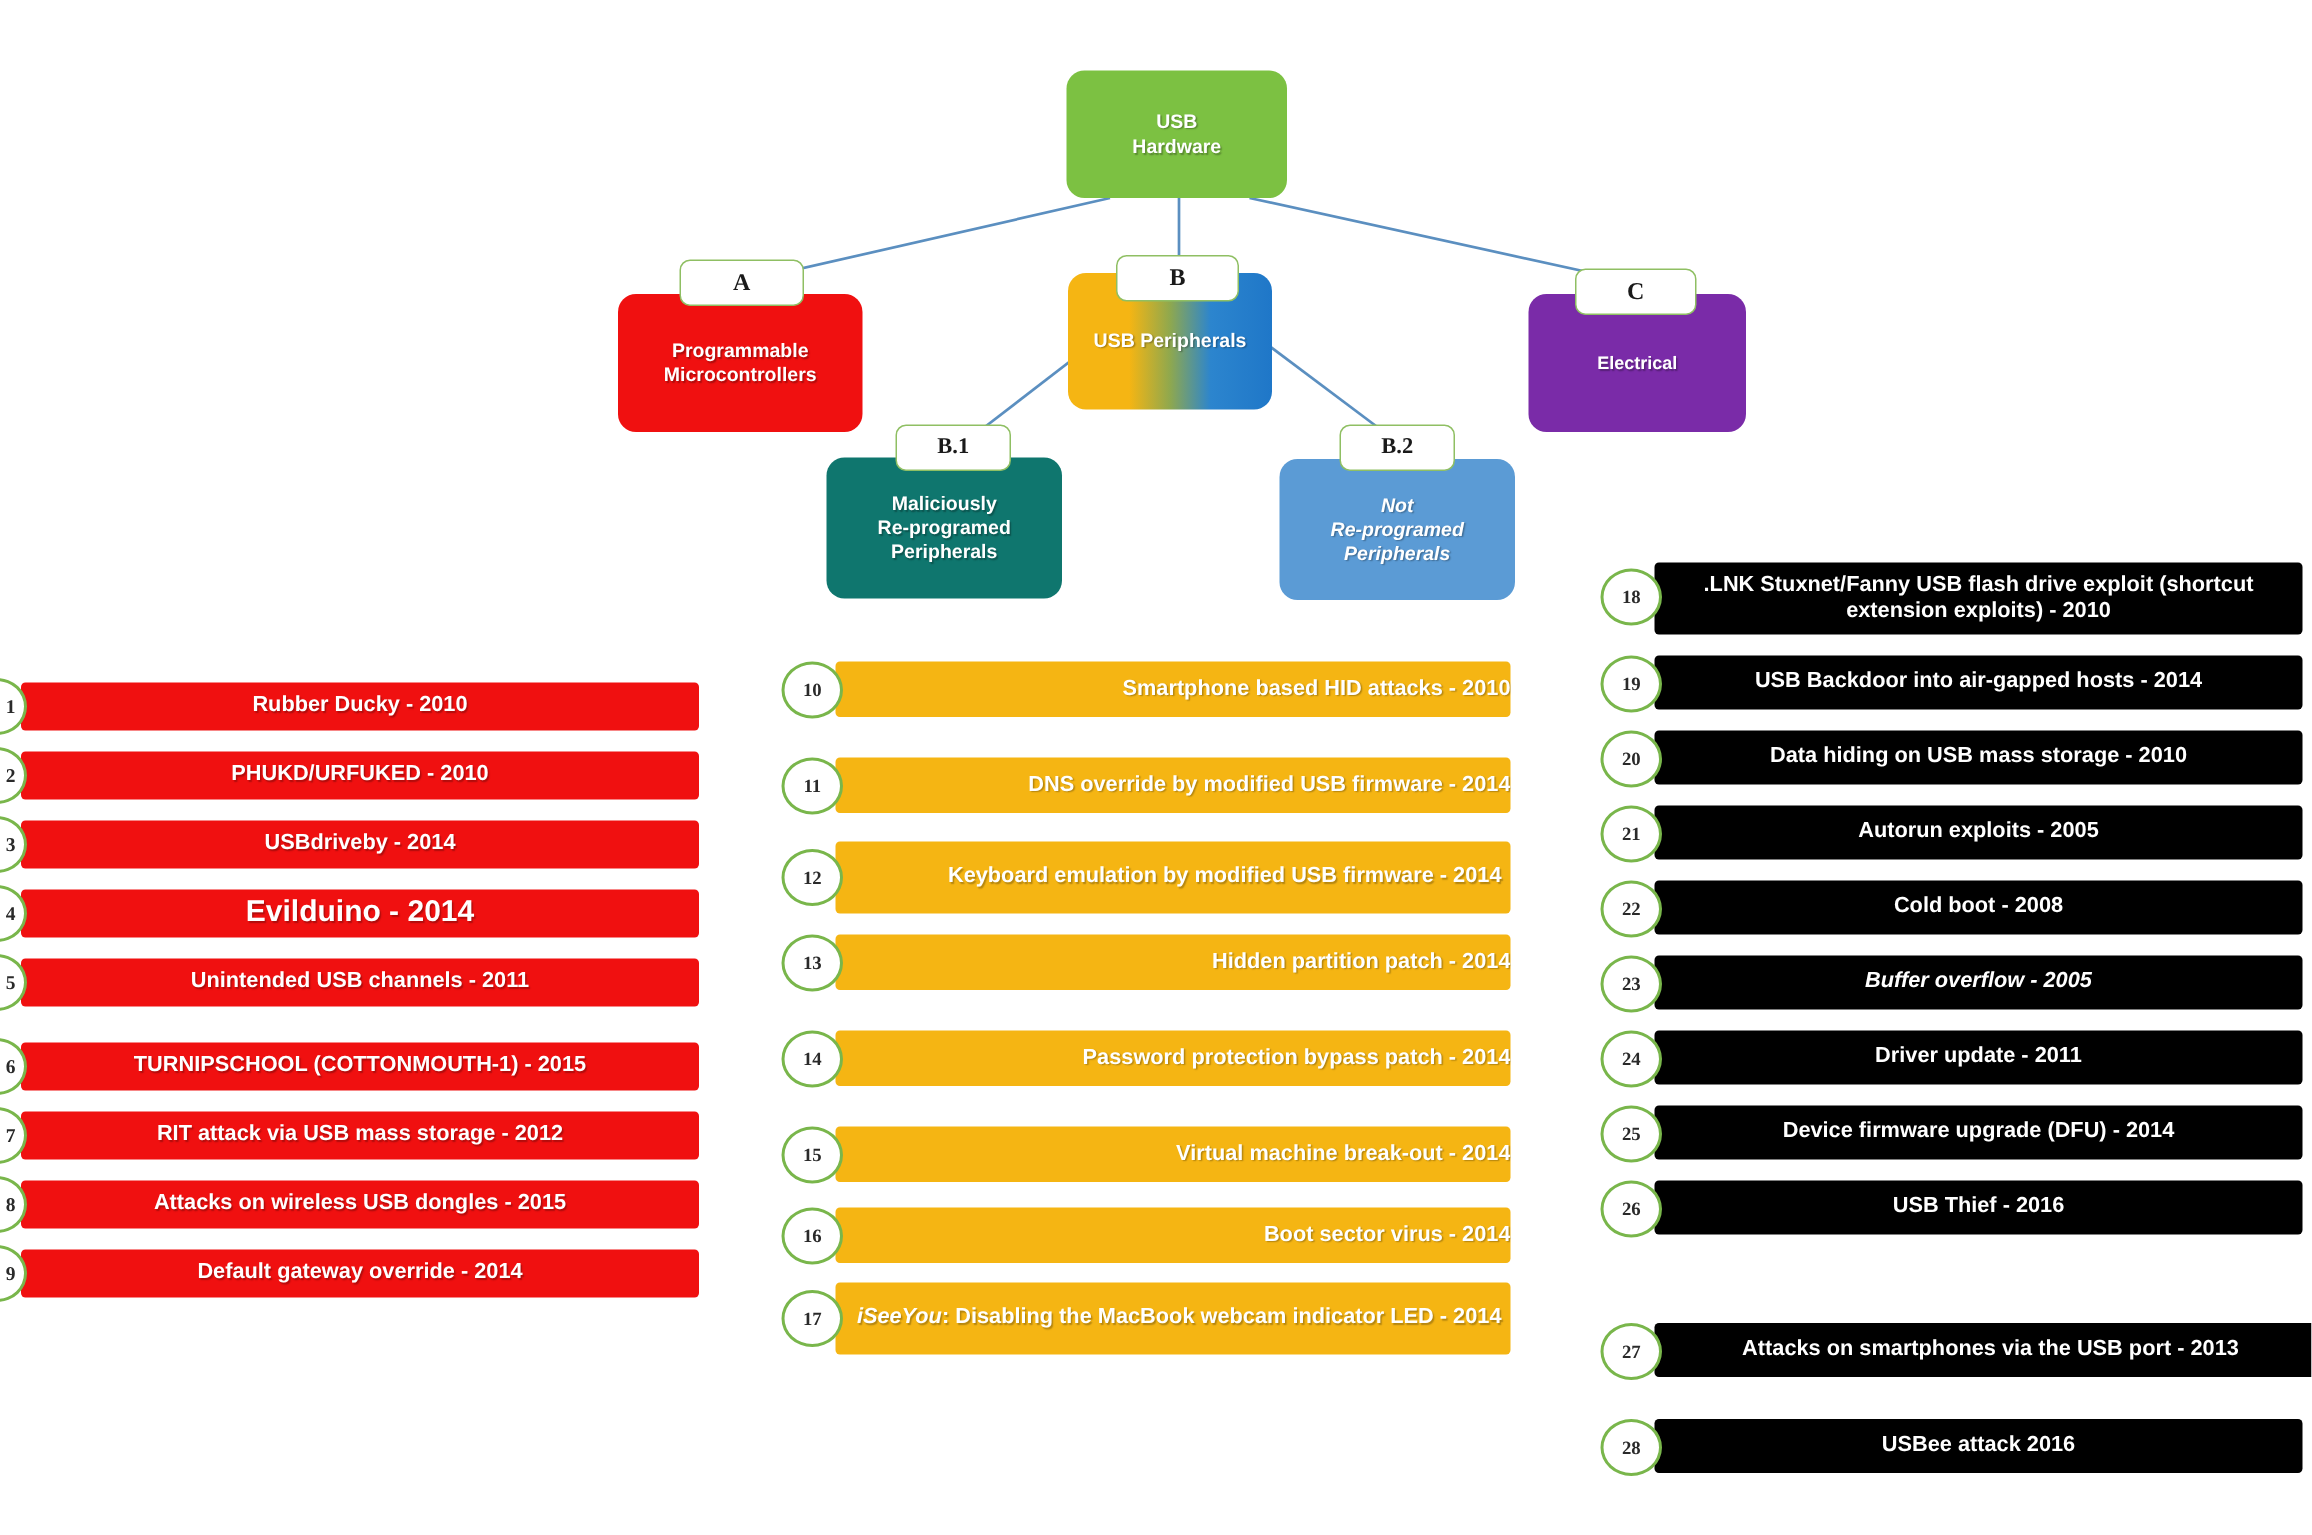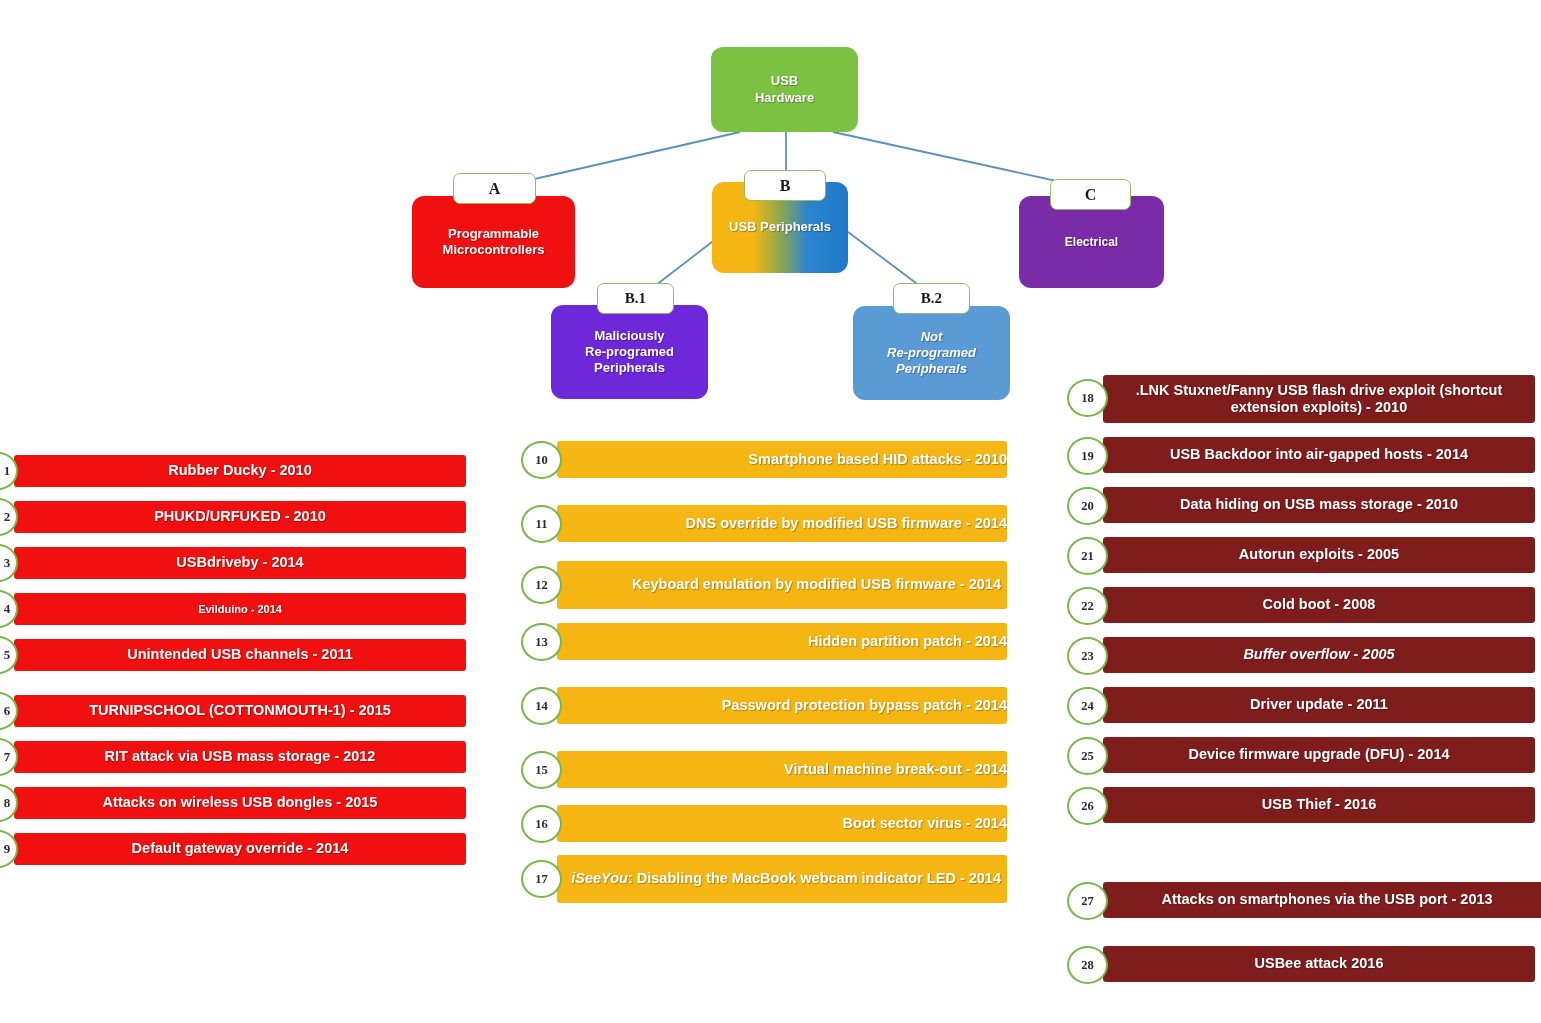--- a/index.html
+++ b/index.html
@@ -38,21 +38,21 @@
     color: #ffffff;
     font-weight: bold;
     line-height: 1.25;
     text-shadow: 1px 1px 1px rgba(0,0,0,0.30);
     box-sizing: border-box;
     padding: 4px 6px;
   }
   .node-green  { background: #7CC142; }
   .node-red    { background: #F01010; }
   .node-purple { background: #7A2BA8; }
-  .node-orange { background: #6d28d9; }
+  .node-orange { background: #0f766e; }
   .node-blue   { background: #5B9BD5; font-style: italic; }
   .node-grad   { background: linear-gradient(to right,
                    #F5B513 0%, #F5B513 30%, #8FA84E 50%, #2C85CE 70%, #1F77C8 100%); }
 
   .tag {
     position: absolute;
     background: #ffffff;
     border: 1.4px solid #8FBF63;
     border-radius: 7px;
     display: flex;
@@ -78,21 +78,21 @@
     font-weight: bold;
     line-height: 1.18;
     text-shadow: 1px 1px 1px rgba(0,0,0,0.28);
     box-sizing: border-box;
     overflow: hidden;
     white-space: nowrap;
   }
   .bar.wrap { white-space: normal; }
   .bar-red    { background: #F01010; }
   .bar-orange { background: #F5B513; justify-content: flex-end; }
-  .bar-blue   { background: #7f1d1d; }
+  .bar-blue   { background: #000000; }
 
   .num {
     position: absolute;
     background: #ffffff;
     border: 2px solid #79B64B;
     border-radius: 50%;
     display: flex;
     align-items: center;
     justify-content: center;
     font-family: "Liberation Serif", serif;
@@ -187,21 +187,21 @@
       <span>2</span>
       </div>
 
     <div class="bar bar-red" style="left:14px; top:547px; width:452px; height:32px; font-size:14.5px;">
       <span>USBdriveby - 2014</span>
       </div>
     <div class="num" style="left:-22px; top:544px; width:40px; height:38px; font-size:13px; padding-left:18px;">
       <span>3</span>
       </div>
 
-    <div class="bar bar-red" style="left:14px; top:593px; width:452px; height:32px; font-size:11px;">
+    <div class="bar bar-red" style="left:14px; top:593px; width:452px; height:32px; font-size:20px;">
       <span>Evilduino - 2014</span>
       </div>
     <div class="num" style="left:-22px; top:590px; width:40px; height:38px; font-size:13px; padding-left:18px;">
       <span>4</span>
       </div>
 
     <div class="bar bar-red" style="left:14px; top:639px; width:452px; height:32px; font-size:14.5px;">
       <span>Unintended USB channels - 2011</span>
       </div>
     <div class="num" style="left:-22px; top:636px; width:40px; height:38px; font-size:13px; padding-left:18px;">

